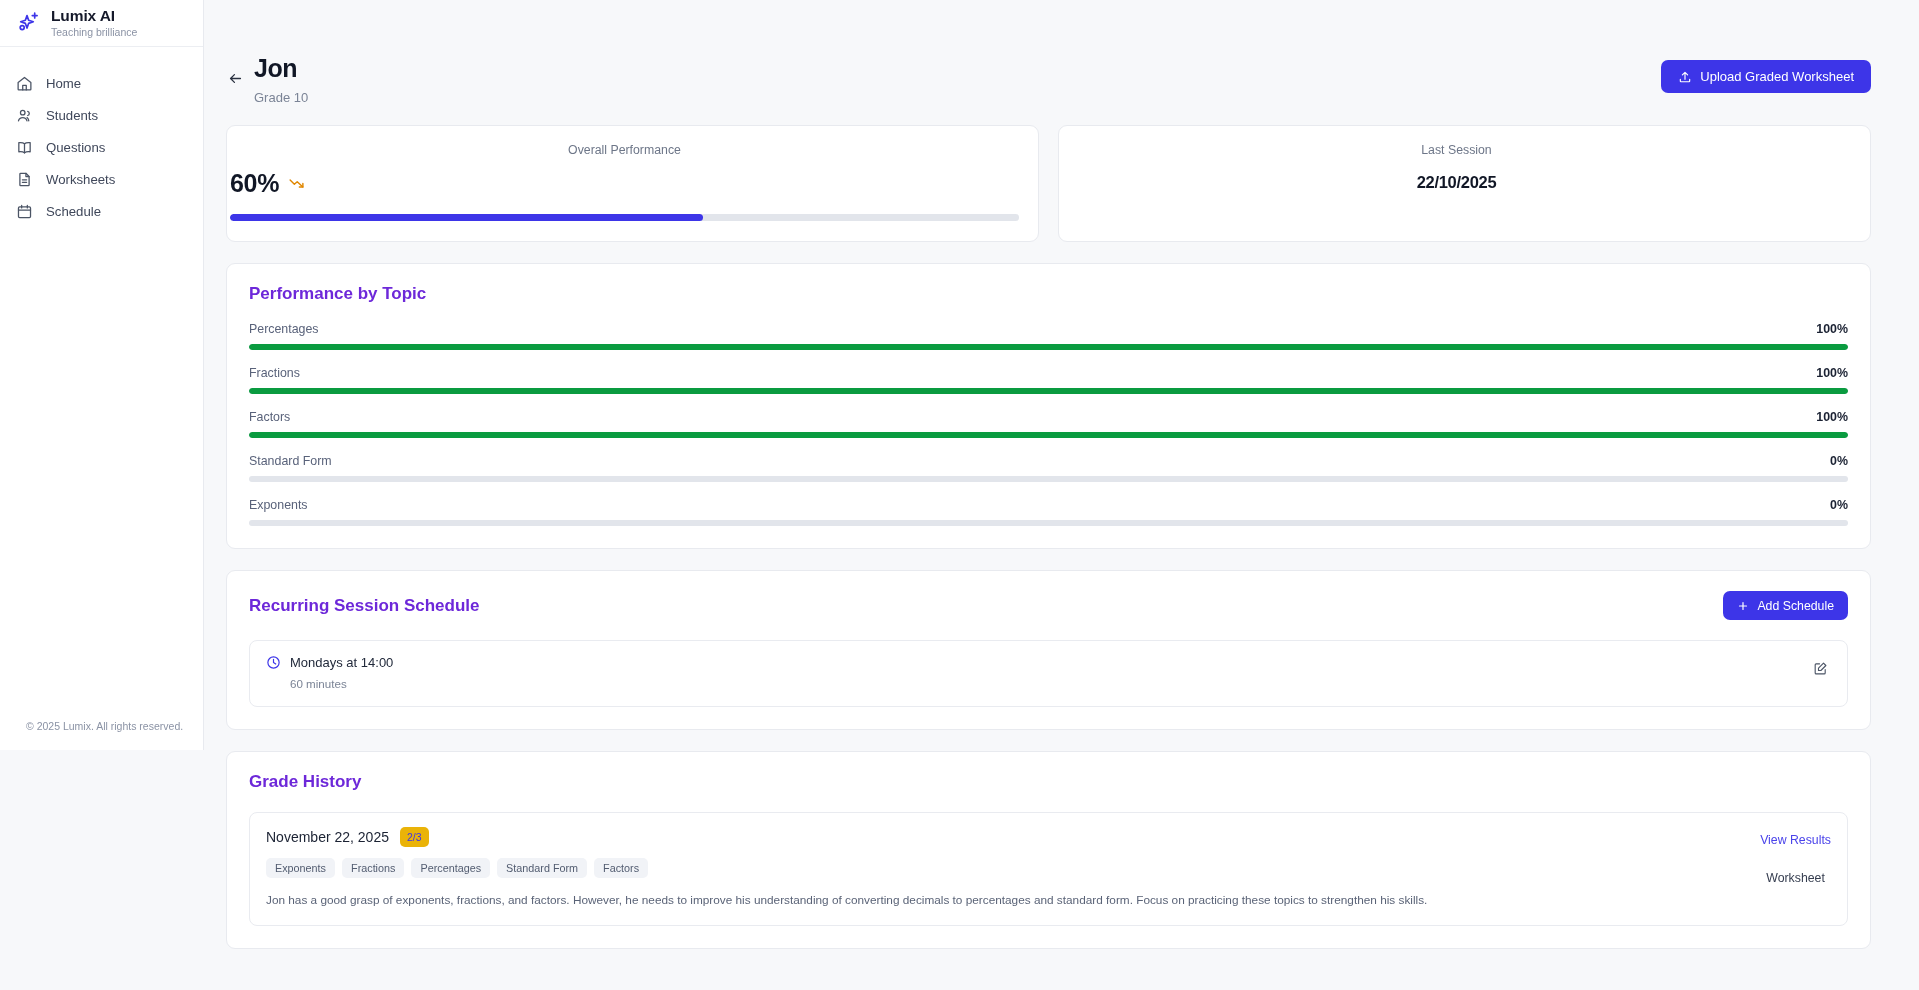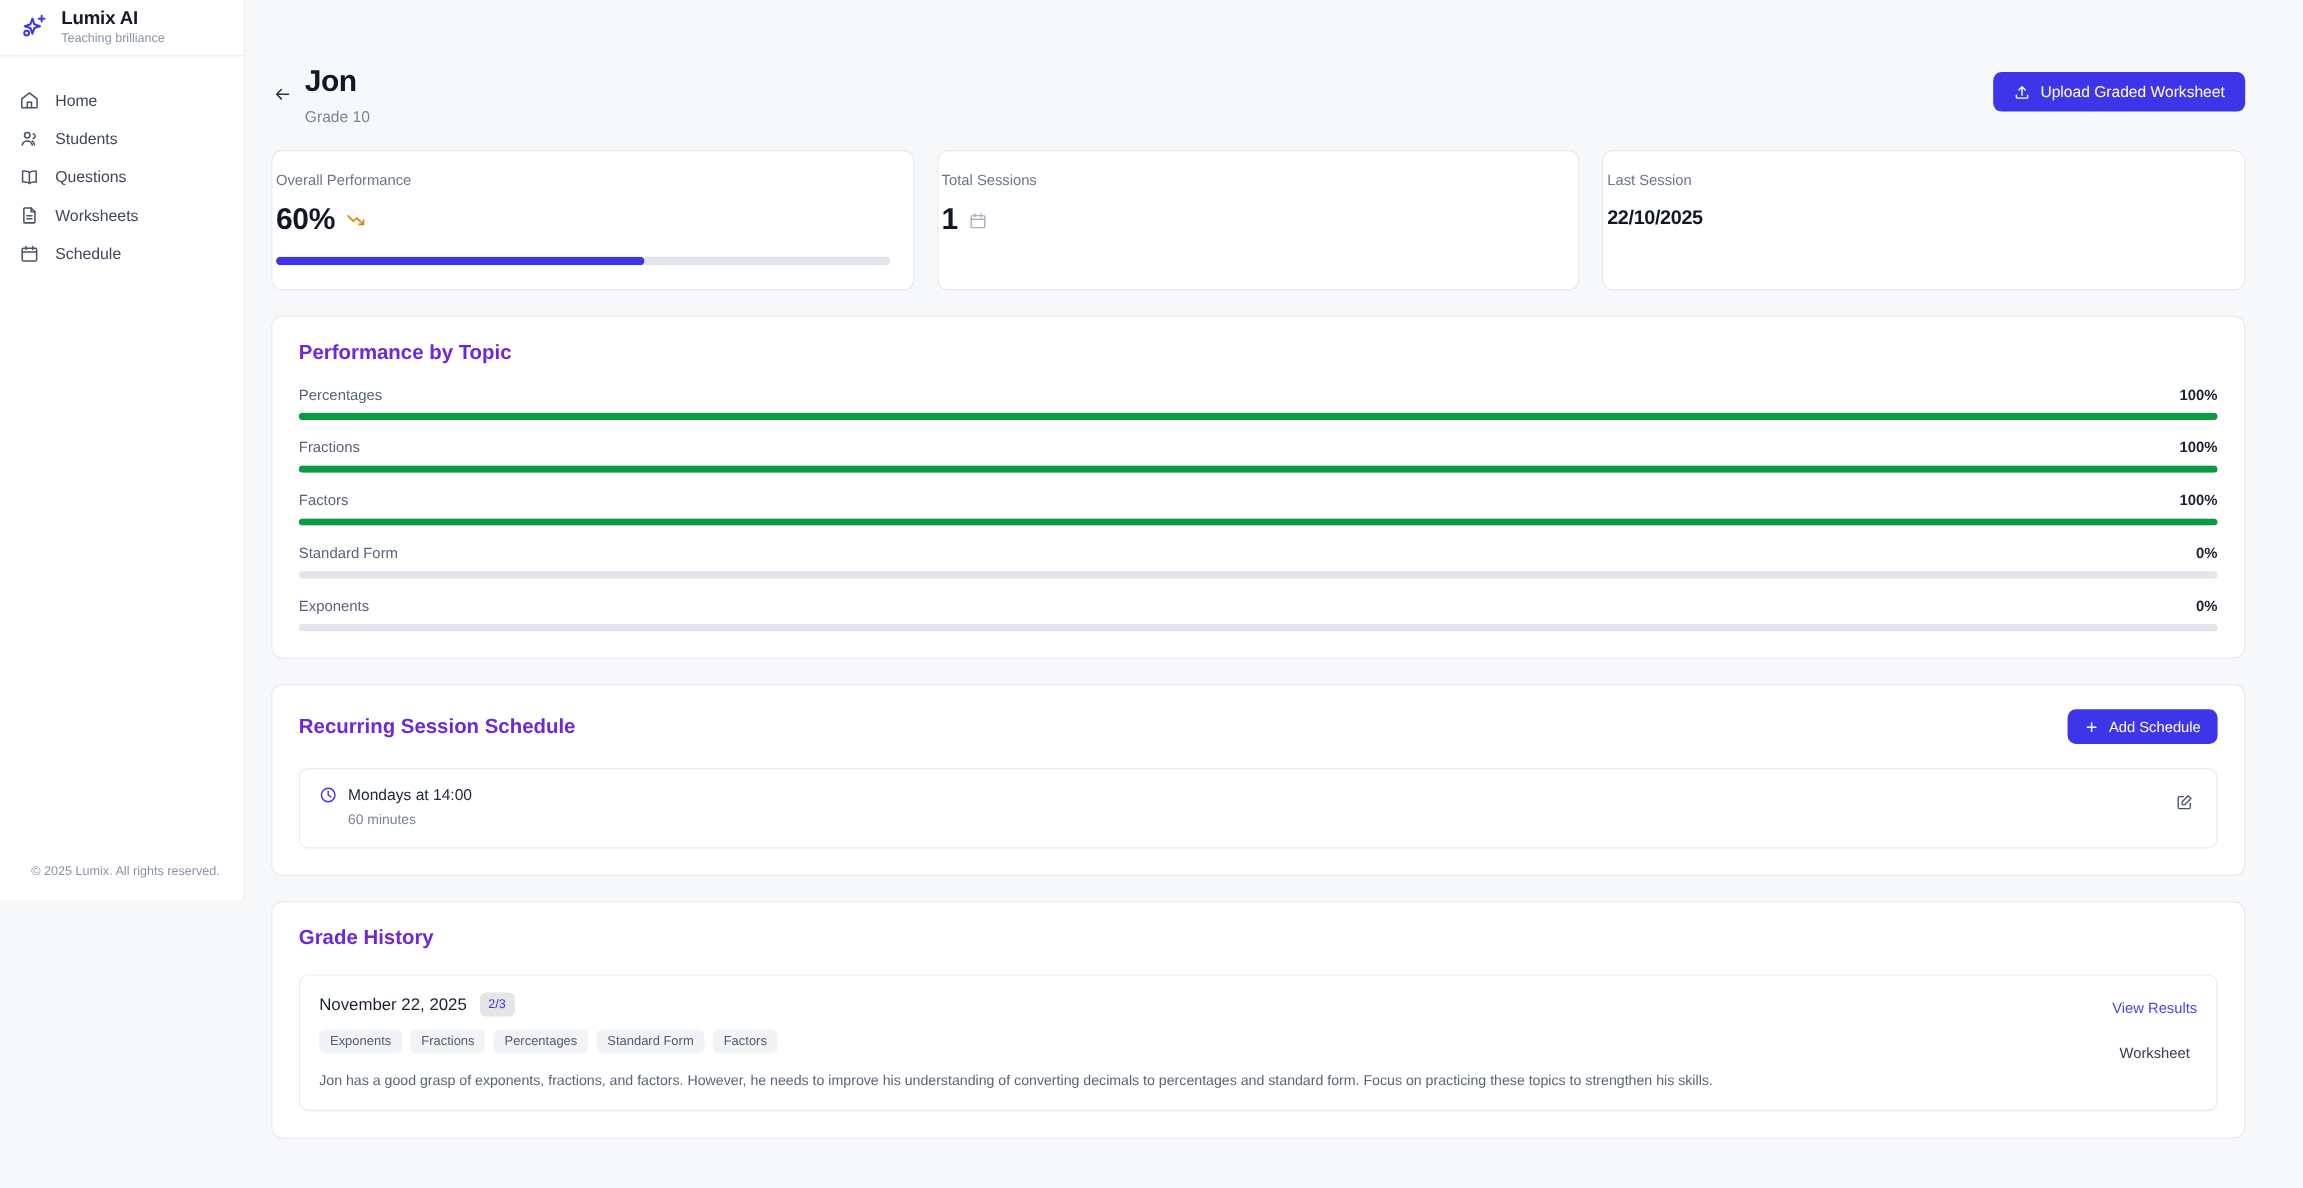--- a/index.html
+++ b/index.html
@@ -89,21 +89,21 @@
 
   .content { padding: 20px 48px 0 22px; }
 
   
   .stats { display: flex; gap: 19px; }
   .card {
     background: #fff;
     border: 1px solid #e8eaef;
     border-radius: 9px;
   }
-  .stat-card { flex: 1; padding: 17px 19px 20px 3px; min-height: 112px; }
+  .stat-card { flex: 1; padding: 17px 19px 20px 3px; min-height: 112px; text-align: center; }
   .stat-label { font-size: 12.3px; color: #6d7688; }
   .stat-row { display: flex; align-items: center; gap: 9px; margin-top: 12px; }
   .stat-value { font-size: 25px; font-weight: bold; color: #111726; letter-spacing: -0.3px; }
   .stat-value.sm { font-size: 16.5px; margin-top: 16px; }
   .trend-icon { width: 17px; height: 17px; color: #e08700; display:block; }
   .cal-icon { width: 16px; height: 16px; color: #aab1bf; display:block; }
   .progress-track {
     height: 7px; border-radius: 5px; background: #e2e5eb;
     margin-top: 16px; overflow: hidden;
   }
@@ -152,21 +152,21 @@
     margin-top: 20px;
     border: 1px solid #e9ebf0; border-radius: 8px;
     background: #fff;
     padding: 14px 16px 16px 16px;
     display: flex; align-items: flex-start;
   }
   .grade-main { flex: 1; }
   .grade-top { display: flex; align-items: center; gap: 11px; }
   .grade-date { font-size: 14px; color: #1b2233; }
   .grade-badge {
-    font-size: 10.5px; color: #3d35e8; background: #e5e5e5;
+    font-size: 10.5px; color: #3d35e8; background: #eab308;
     border-radius: 5px; padding: 4px 7px; font-weight: normal;
   }
   .tags { display: flex; gap: 7px; margin-top: 11px; flex-wrap: wrap; }
   .tag {
     font-size: 10.8px; color: #525c70; background: #f1f3f7;
     border-radius: 5px; padding: 4px 9px;
   }
   .feedback { font-size: 11.8px; color: #5a6377; margin-top: 14px; line-height: 1.45; }
   .grade-actions { display: flex; align-items: center; gap: 24px; margin-top: 6px; padding-left: 20px; flex-direction: column; }
   .link-primary { font-size: 12.3px; color: #4a43ea; cursor: pointer; }
@@ -267,30 +267,20 @@
             <svg class="trend-icon" viewBox="0 0 24 24" fill="none" stroke="currentColor" stroke-width="2" stroke-linecap="round" stroke-linejoin="round">
               <path d="M3 7 L9 13 L13 9.5 L21 17"></path>
               <path d="M21 12 V17 H16"></path>
             </svg>
           </div>
           <div class="progress-track">
             <div class="progress-fill" style="width:60%"></div>
           </div>
         </div>
 
-        <div class="card stat-card">
-          <div class="stat-label">Total Sessions</div>
-          <div class="stat-row">
-            <span class="stat-value">1</span>
-            <svg class="cal-icon" viewBox="0 0 24 24" fill="none" stroke="currentColor" stroke-width="1.8" stroke-linecap="round" stroke-linejoin="round">
-              <rect x="3.5" y="5.5" width="17" height="15" rx="1.6"></rect>
-              <path d="M3.5 10 H20.5 M8 3.5 V7 M16 3.5 V7"></path>
-            </svg>
-          </div>
-        </div>
 
         <div class="card stat-card">
           <div class="stat-label">Last Session</div>
           <div class="stat-value sm">22/10/2025</div>
         </div>
 
       </section>
 
       <section class="card panel">
         <div class="panel-title">Performance by Topic</div>

